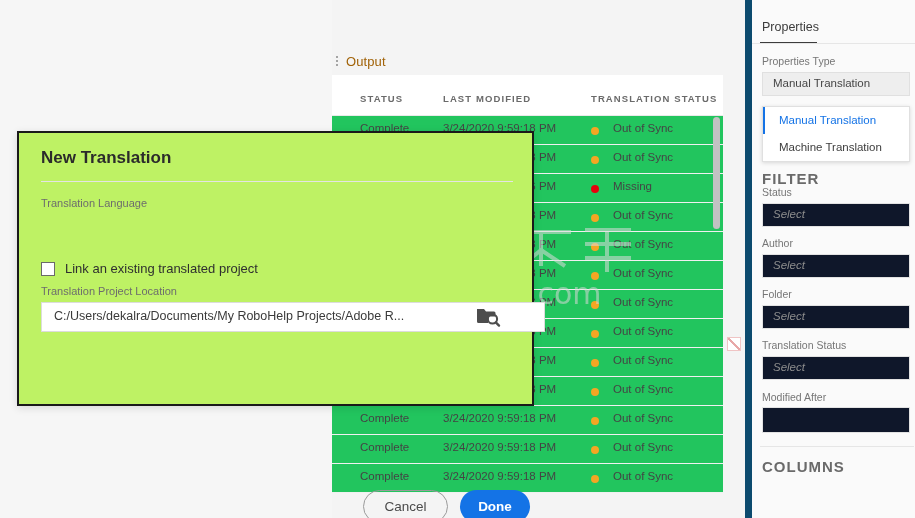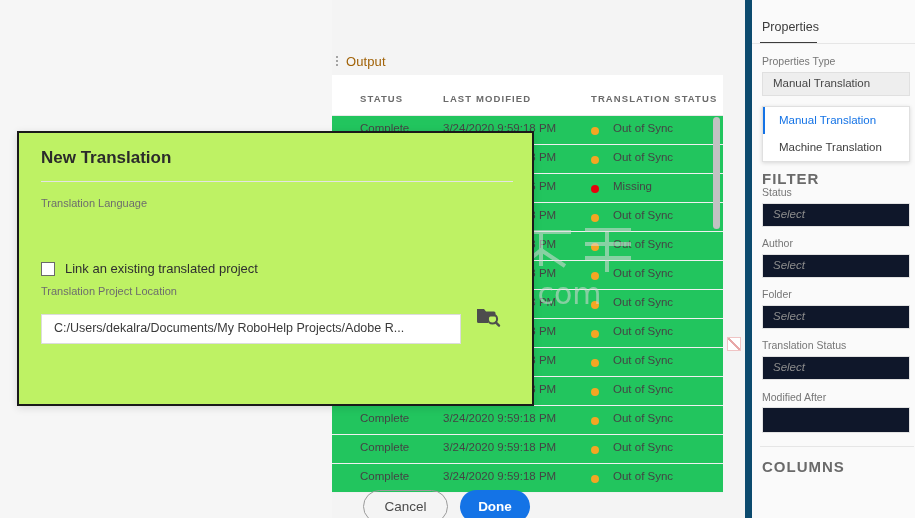--- a/index.html
+++ b/index.html
@@ -238,24 +238,23 @@
   .checkbox {
     width: 14px; height: 14px;
     border: 1.6px solid #6a6a6a;
     background: #ffffff; box-sizing: border-box;
   }
   .dlg-check-row label {
     margin-left: 10px; font-size: 13px; color: #2f2f2f;
   }
   .dlg-path {
     position: absolute; left: 22px; top: 169px;
-    width: 420px; height: 30px;
+    width: 504px; height: 30px;
     background: #ffffff; border: 1px solid #dcdcdc;
     box-sizing: border-box;
-    margin-top: 12px;
   }
   .dlg-path span {
     position: absolute; left: 12px; top: 6px;
     font-size: 12.5px; color: #3a3a3a; white-space: nowrap;
   }
   .browse-icon {
     position: absolute; left: 456px; top: 170px;
     width: 26px; height: 26px;
   }
   .btn {

